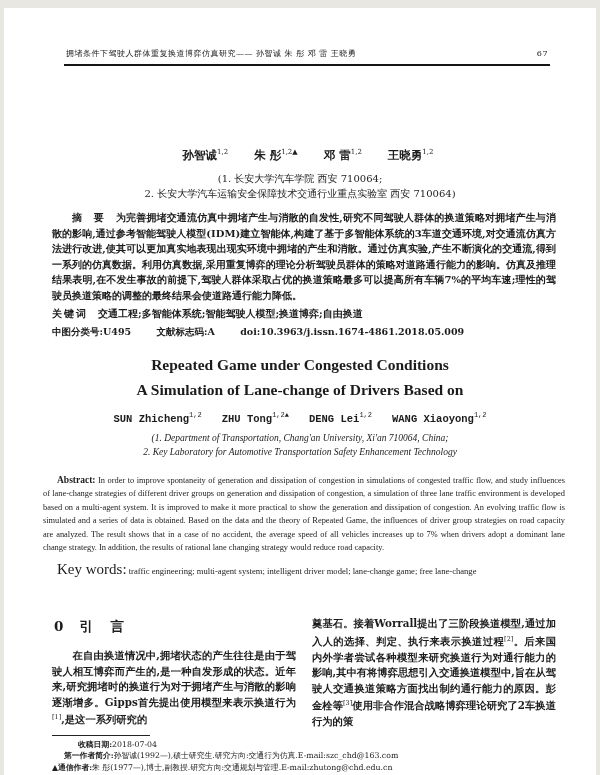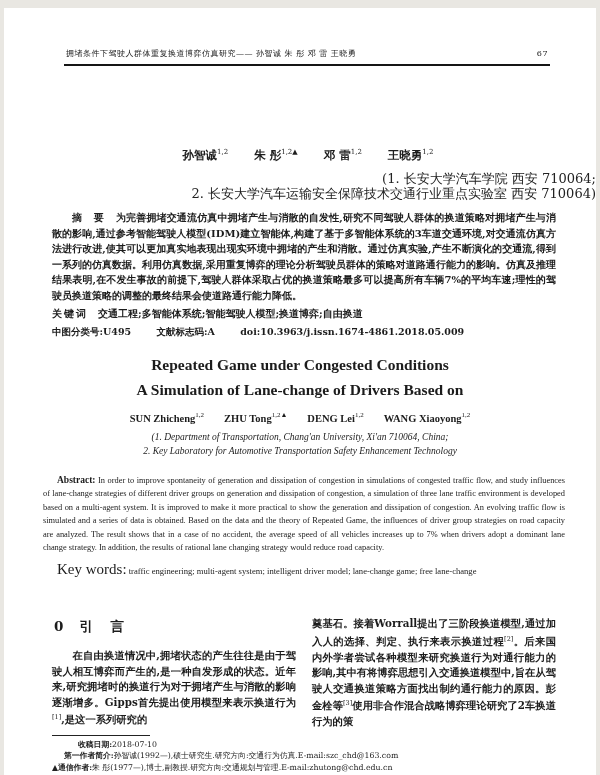--- a/index.html
+++ b/index.html
@@ -21,41 +21,41 @@
     position:absolute;top:86px;left:30px;right:30px;
     text-align:center;font-size:23px;font-weight:bold;letter-spacing:1.5px;
   }
   .authors-zh{
     position:absolute;top:140px;left:0;right:0;
     display:flex;justify-content:center;gap:26px;
     font-size:11.5px;font-weight:bold;padding-left:16px;
   }
   .authors-zh sup,.authors-en sup{font-size:7px;font-weight:normal;}
   .affils-zh{
-    position:absolute;top:163px;left:0;right:0;text-align:right;
-    font-size:13px;line-height:15px;color:#222;
+    position:absolute;top:163px;left:0;right:0;text-align:center;
+    font-size:10px;line-height:15px;color:#222;
   }
   
   .zh-meta{position:absolute;top:202px;left:48px;width:504px;}
   .abstract-zh{
     font-size:10px;line-height:15.6px;text-align:justify;text-indent:2em;margin:0;
     font-weight:600;
   }
   .abstract-zh .lbl{font-weight:bold;letter-spacing:4px;margin-right:8px;}
   .keywords-zh{font-size:10px;line-height:15.6px;margin-top:2px;font-weight:600;}
   .keywords-zh .lbl{font-weight:bold;letter-spacing:2px;margin-right:10px;}
   .classification{font-size:9.5px;margin-top:5px;font-weight:600;}
   .classification .lbl{font-weight:bold;}
   .classification .grp{margin-right:22px;white-space:nowrap;}
   
   .en-head{position:absolute;top:344px;left:30px;right:30px;text-align:center;}
   .title-en{font-size:15.5px;font-weight:bold;line-height:25px;font-family:"Liberation Serif",serif;}
   .authors-en{
     display:flex;justify-content:center;gap:20px;margin-top:9px;
-    font-size:10.5px;font-weight:bold;font-family:Liberation Serif, serif;
+    font-size:10.5px;font-weight:bold;font-family:Liberation Mono, monospace;
   }
   .affils-en{
     margin-top:6px;font-size:9.5px;line-height:14px;font-style:italic;
     font-family:"Liberation Serif",serif;
   }
   .en-abstract-block{position:absolute;top:466px;left:39px;width:522px;font-family:"Liberation Serif",serif;}
   .abstract-en{font-size:8.4px;line-height:13.4px;text-align:justify;text-indent:14px;margin:0;color:#1a1a1a;}
   .abstract-en .lbl{font-weight:bold;font-size:9.5px;}
   .keywords-en{font-size:8.6px;margin-top:7px;text-indent:14px;}
   .keywords-en .lbl{font-weight:normal;font-size:15px;}
@@ -140,18 +140,18 @@
       </div>
       <p class="body-par indent">在自由换道情况中,拥堵状态的产生往往是由于驾驶人相互博弈而产生的,是一种自发形成的状态。近年来,研究拥堵时的换道行为对于拥堵产生与消散的影响逐渐增多。Gipps首先提出使用模型来表示换道行为<sup class="ref">[1]</sup>,是这一系列研究的</p>
     </div>
     <div class="col">
       <p class="body-par">奠基石。接着Worrall提出了三阶段换道模型,通过加入人的选择、判定、执行来表示换道过程<sup class="ref">[2]</sup>。后来国内外学者尝试各种模型来研究换道行为对通行能力的影响,其中有将博弈思想引入交通换道模型中,旨在从驾驶人交通换道策略方面找出制约通行能力的原因。彭金栓等<sup class="ref">[3]</sup>使用非合作混合战略博弈理论研究了2车换道行为的策</p>
     </div>
   </div>
 
   <div class="foot-rule"></div>
   <div class="footnotes">
-    <div class="fn fn-1"><span class="lbl">收稿日期:</span><span>2018-07-10</span></div>
+    <div class="fn fn-1"><span class="lbl">收稿日期:</span><span>2018-07-04</span></div>
     <div class="fn fn-2"><span class="lbl">第一作者简介:</span><span>孙智诚(1992—),硕士研究生.研究方向:交通行为仿真.E-mail:szc_chd@163.com</span></div>
     <div class="fn fn-3"><span class="lbl">▲通信作者:</span><span>朱  彤(1977—),博士,副教授.研究方向:交通规划与管理.E-mail:zhutong@chd.edu.cn</span></div>
   </div>
 
 </div>
 
 </body></html>

